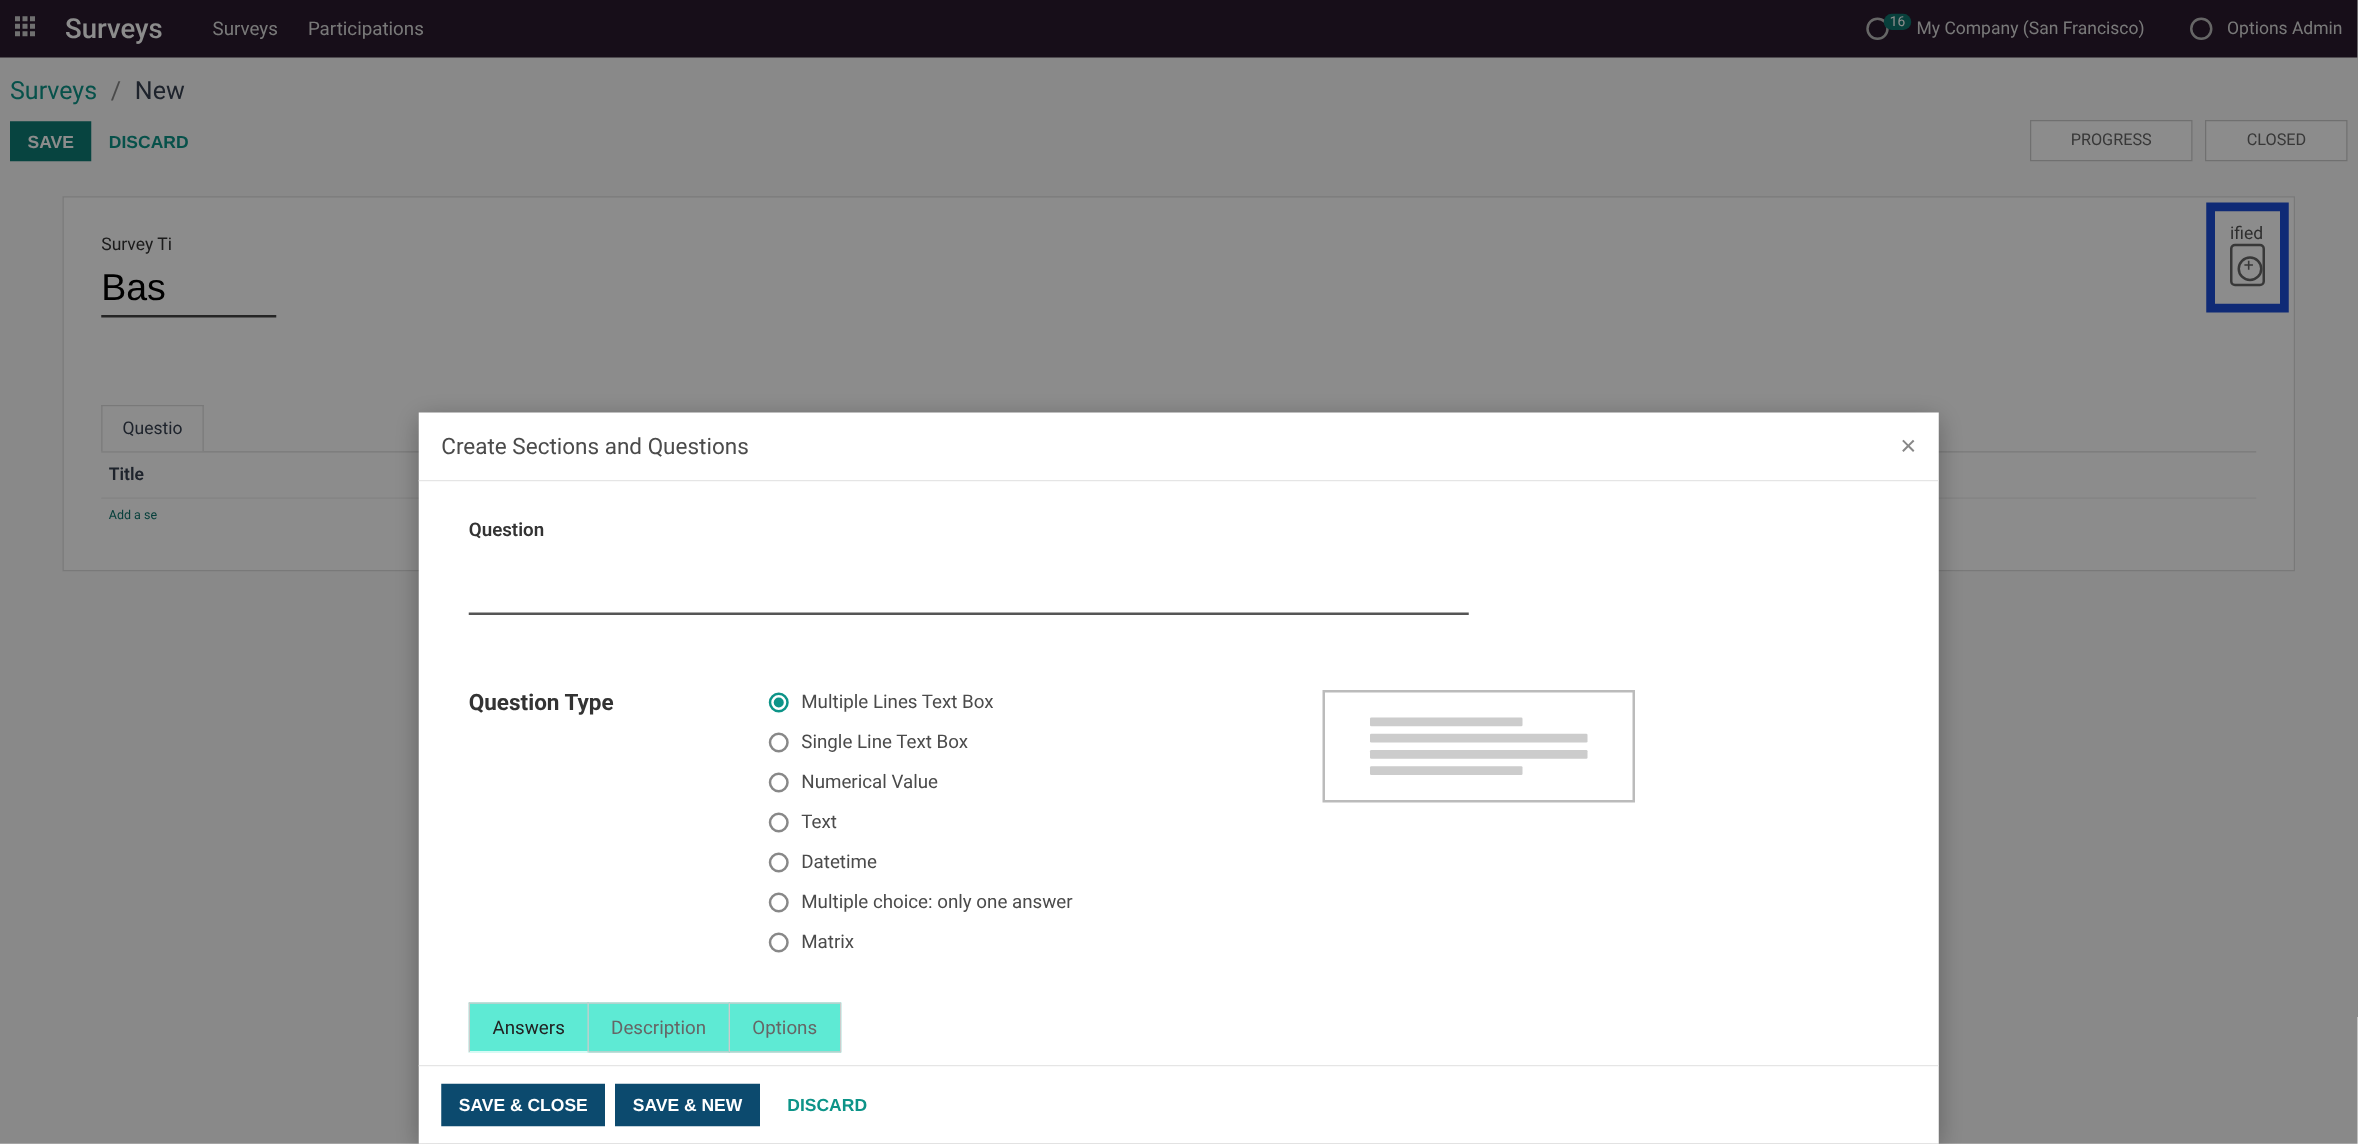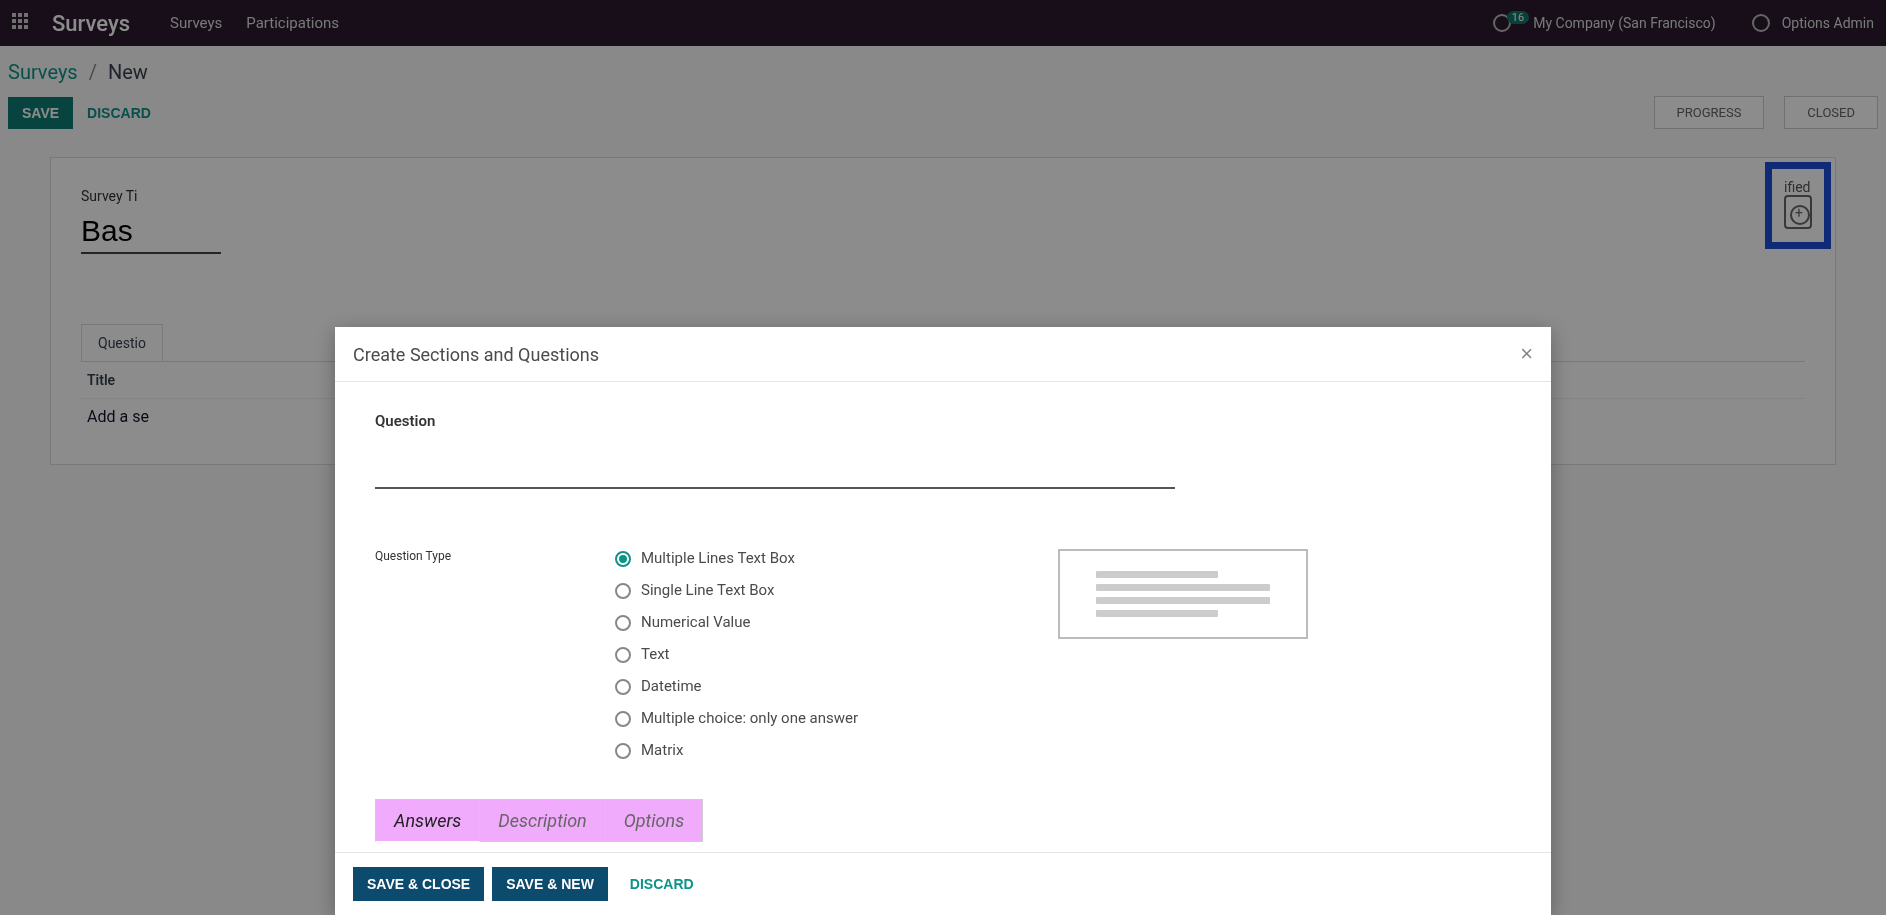--- a/index.html
+++ b/index.html
@@ -46,21 +46,21 @@
 .breadcrumb a { color: #0d9488; text-decoration: none; }
 .breadcrumb .sep { color: #888; margin: 0 6px; }
 .action-row { display: flex; align-items: center; }
 .btn {
   border: none; cursor: pointer; font-size: 14px; font-weight: 600;
   padding: 8px 14px; text-transform: uppercase;
 }
 .btn-primary { background: #0e7d76; color: #fff; }
 .btn-link { background: transparent; color: #0d9488; }
 .status-pills { margin-left: auto; display: flex; gap: 10px; }
-.pill { border: 1px solid #ccc; padding: 8px 22px; font-size: 13px; color: #666; background: #fff; margin-left: 10px; }
+.pill { border: 1px solid #ccc; padding: 8px 32px; font-size: 13px; color: #666; background: #fff; }
 .pill.last { }
 .form-area {
   margin: 20px 50px;
   border: 1px solid #ddd;
   background: #fff;
   padding: 30px;
   position: relative;
 }
 .stat-right {
   position: absolute; right: 4px; top: 4px;
@@ -78,21 +78,21 @@
   content:"+"; position:absolute; left:9px; top:8px; font-size:14px; color:#666;
 }
 .survey-label { font-size: 14px; color: #333; margin-bottom: 6px; }
 .survey-title {
   font-size: 30px; border: none; border-bottom: 2px solid #444;
   outline: none; width: 140px; padding: 4px 0;
 }
 .tabs-under { margin-top: 70px; border-bottom: 1px solid #ddd; }
 .tab-u { display:inline-block; padding: 10px 16px; border:1px solid #ddd; border-bottom:none; background:#fff; font-size:14px; }
 .tbl-title { font-weight: 600; font-size: 14px; padding: 10px 6px; border-bottom: 1px solid #eee; }
-.add-link { color: #0f172a; font-size: 16px; padding: 8px 6px; display:inline-block; cursor:pointer; }
+.add-link { color: #0f766e; font-size: 10px; padding: 8px 6px; display:inline-block; cursor:pointer; }
 
 
 .overlay {
   position: fixed; inset: 0;
   background: rgba(0,0,0,0.45);
   display: flex; align-items: flex-end; justify-content: center;
   padding-top: 34px;
 }
 .modal {
   width: 1216px; background: #fff;
@@ -111,21 +111,21 @@
   flex: 1; overflow-y: scroll;
   padding: 30px 40px 10px 40px;
 }
 .q-label { font-weight: 600; font-size: 15px; color: #333; margin-bottom: 28px; }
 .q-input {
   width: 800px; border: none; border-bottom: 2px solid #555;
   font-size: 15px; padding: 6px 2px; outline: none;
   margin-bottom: 60px;
 }
 .type-row { display: flex; gap: 80px; align-items: flex-start; }
-.type-label { font-weight: 400; font-size: 12px; color: #333; width: 160px; }
+.type-label { font-weight: 700; font-size: 18px; color: #333; width: 160px; }
 .type-options { display: flex; flex-direction: column; gap: 14px; }
 .radio-opt { display: flex; align-items: flex-start; gap: 10px; font-size: 15px; color: #4b4b4b; cursor: pointer; }
 .radio-opt span.txt { max-width: 260px; }
 .radio-circle {
   width: 16px; height: 16px; border: 2px solid #888; border-radius: 50%;
   display: inline-flex; align-items: center; justify-content: center;
   flex-shrink: 0; margin-top: 2px;
 }
 .radio-opt.selected .radio-circle { border-color: #0d9488; }
 .radio-opt.selected .radio-circle::after {
@@ -139,25 +139,24 @@
 }
 .preview-box .line { height: 7px; background: #ccc; border-radius: 1px; }
 .preview-box .line.short { width: 70%; }
 .modal-tabs {
   margin-top: 40px;
   display: flex;
 }
 .modal-tab {
   padding: 10px 18px;
   border: 1px solid #ccc;
-  font-size: 18px; color: #555;
-  background: #f0abfc;
+  font-size: 15px; color: #555;
+  background: #5eead4;
   cursor: pointer;
   margin-right: -1px;
-  font-style: italic;
 }
 .modal-tab.active { border-bottom: 1px solid #fff; position: relative; color: #222; }
 .modal-tab:not(.active) { color: #666; }
 .modal-foot {
   padding: 14px 18px;
   border-top: 1px solid #e5e5e5;
   display: flex; gap: 8px; align-items:center;
 }
 .btn-teal {
   background: #0c4a6e; color: #fff; border:none;

